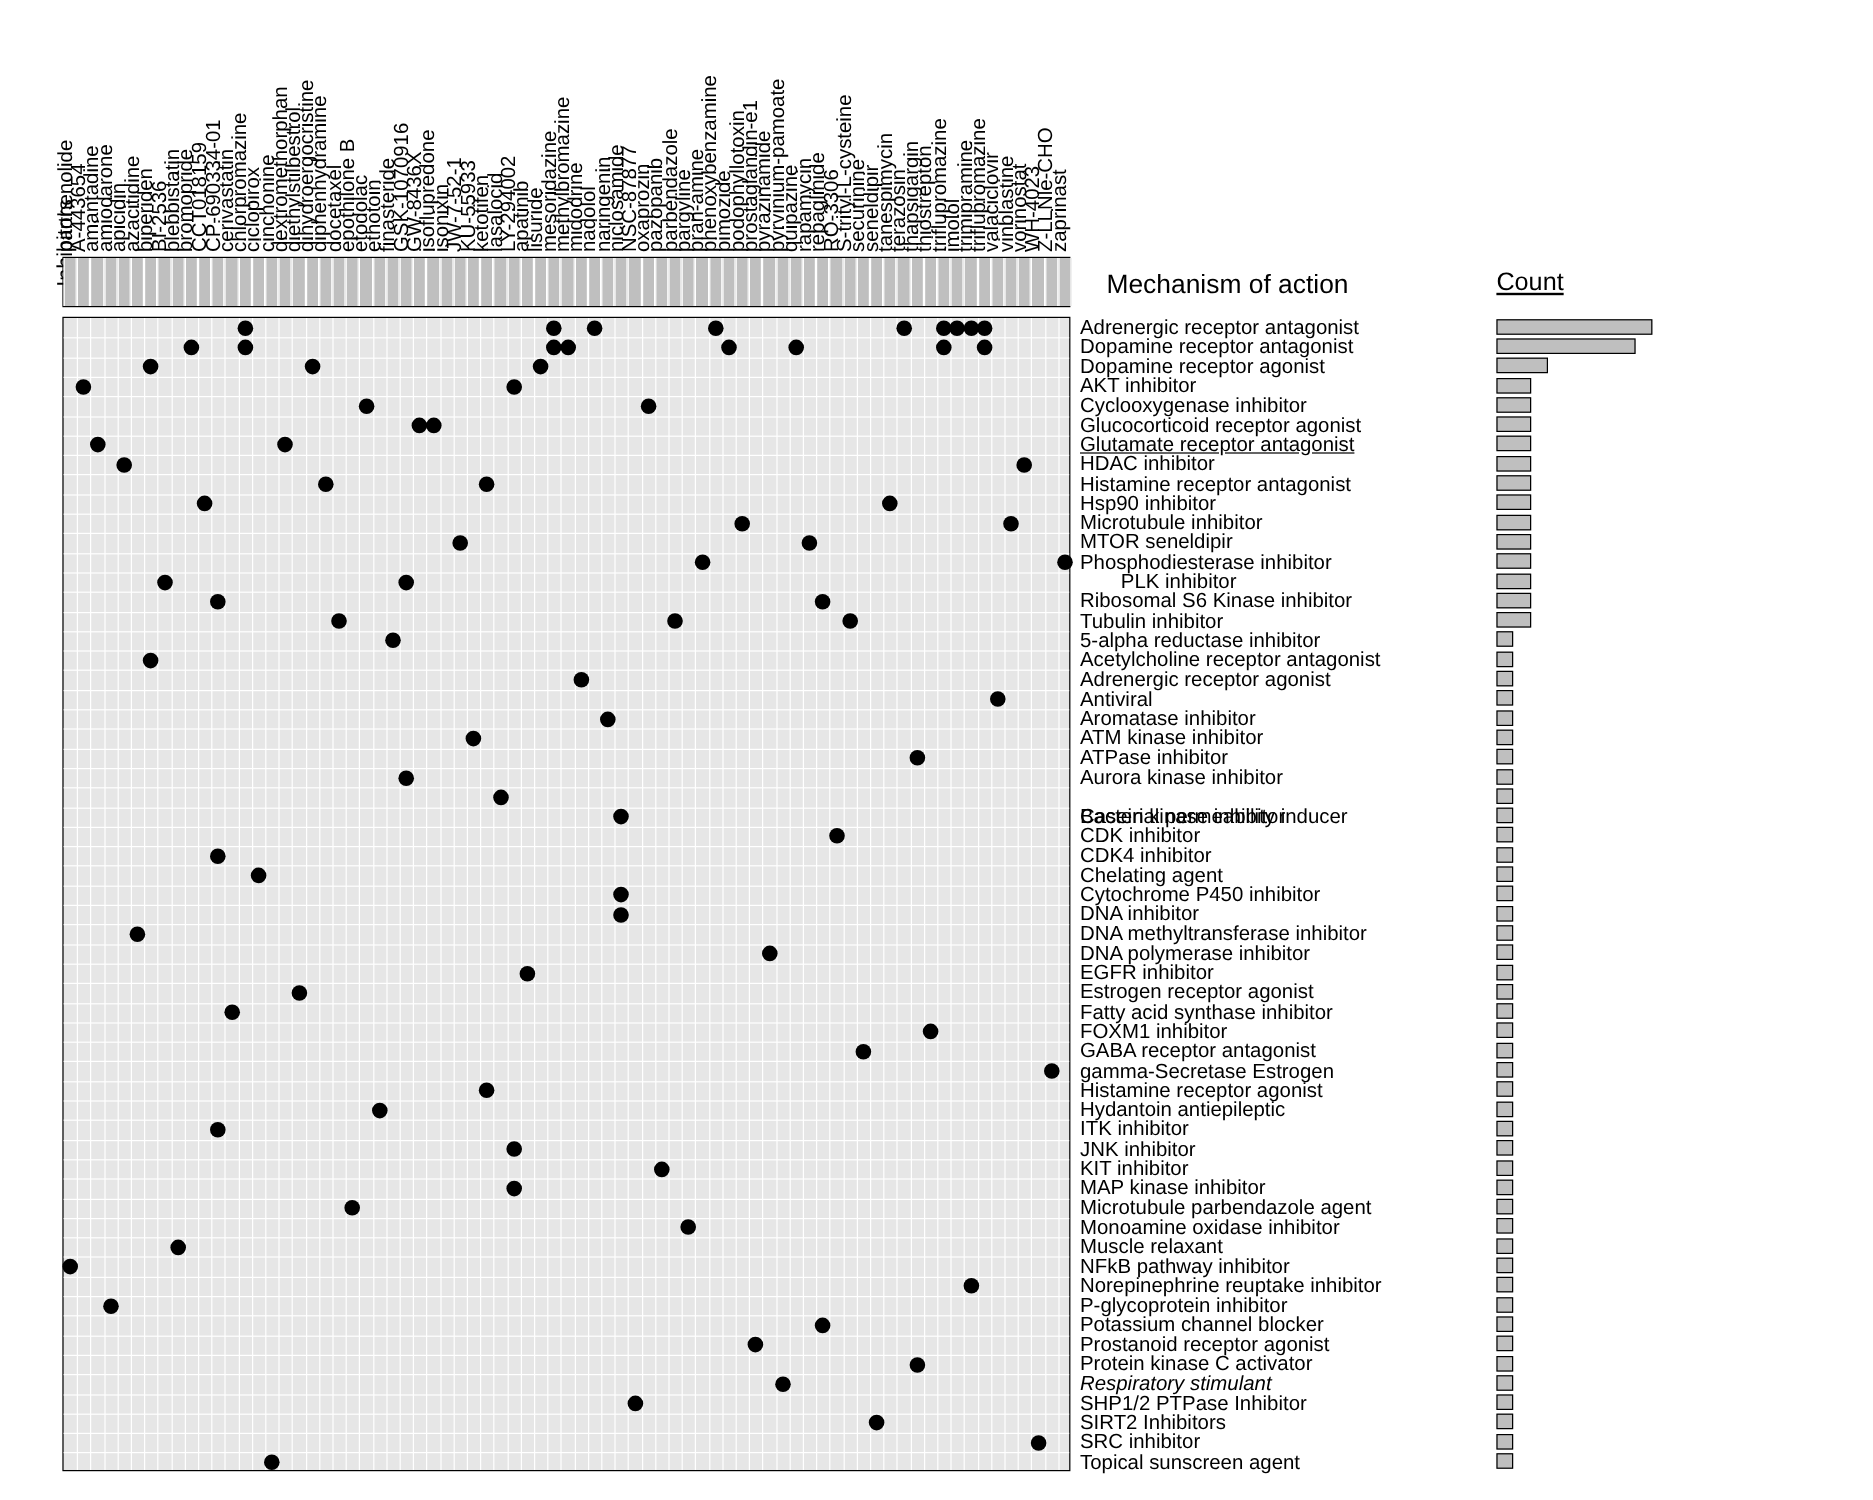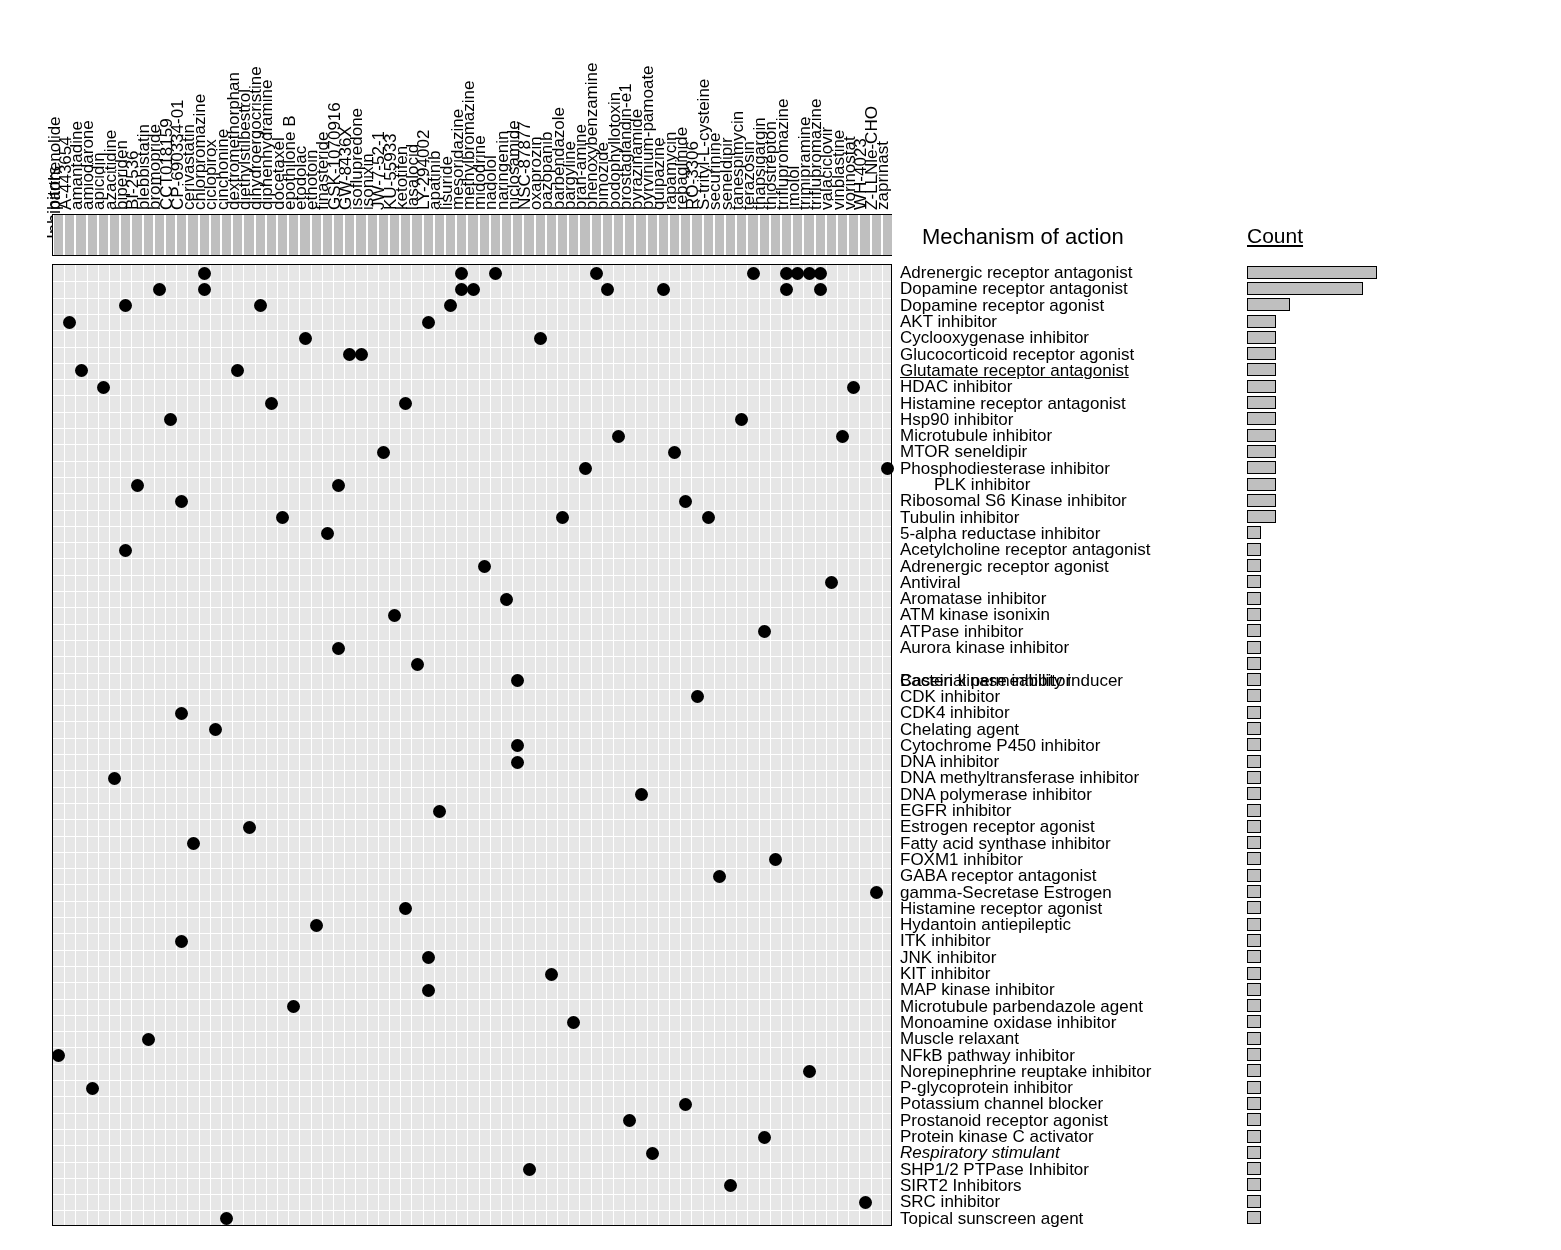--- a/index.html
+++ b/index.html
@@ -505,21 +505,21 @@
       <span class="row-label" style="top: 179.45px; left: 0px;">MTOR seneldipir</span>
       <span class="row-label" style="top: 195.75px; left: 0px;">Phosphodiesterase inhibitor</span>
       <span class="row-label" style="top: 212.05px; left: 0px; margin-left: 34px;">PLK inhibitor</span>
       <span class="row-label" style="top: 228.35px; left: 0px;">Ribosomal S6 Kinase inhibitor</span>
       <span class="row-label" style="top: 244.65px; left: 0px;">Tubulin inhibitor</span>
       <span class="row-label" style="top: 260.95px; left: 0px;">5-alpha reductase inhibitor</span>
       <span class="row-label" style="top: 277.25px; left: 0px;">Acetylcholine receptor antagonist</span>
       <span class="row-label" style="top: 293.55px; left: 0px;">Adrenergic receptor agonist</span>
       <span class="row-label" style="top: 309.85px; left: 0px;">Antiviral</span>
       <span class="row-label" style="top: 326.15px; left: 0px;">Aromatase inhibitor</span>
-      <span class="row-label" style="top: 342.45px; left: 0px;">ATM kinase isonixin</span>
+      <span class="row-label" style="top: 342.45px; left: 0px;">ATM kinase inhibitor</span>
       <span class="row-label" style="top: 358.75px; left: 0px;">ATPase inhibitor</span>
       <span class="row-label" style="top: 375.05px; left: 0px;">Aurora kinase inhibitor</span>
       <span class="row-label" style="top: 391.35px; left: 0px; margin-top: 17px;">Bacterial permeability inducer</span>
       <span class="row-label" style="top: 407.65px; left: 0px;">Casein kinase inhibitor</span>
       <span class="row-label" style="top: 423.95px; left: 0px;">CDK inhibitor</span>
       <span class="row-label" style="top: 440.25px; left: 0px;">CDK4 inhibitor</span>
       <span class="row-label" style="top: 456.55px; left: 0px;">Chelating agent</span>
       <span class="row-label" style="top: 472.85px; left: 0px;">Cytochrome P450 inhibitor</span>
       <span class="row-label" style="top: 489.15px; left: 0px;">DNA inhibitor</span>
       <span class="row-label" style="top: 505.45px; left: 0px;">DNA methyltransferase inhibitor</span>

